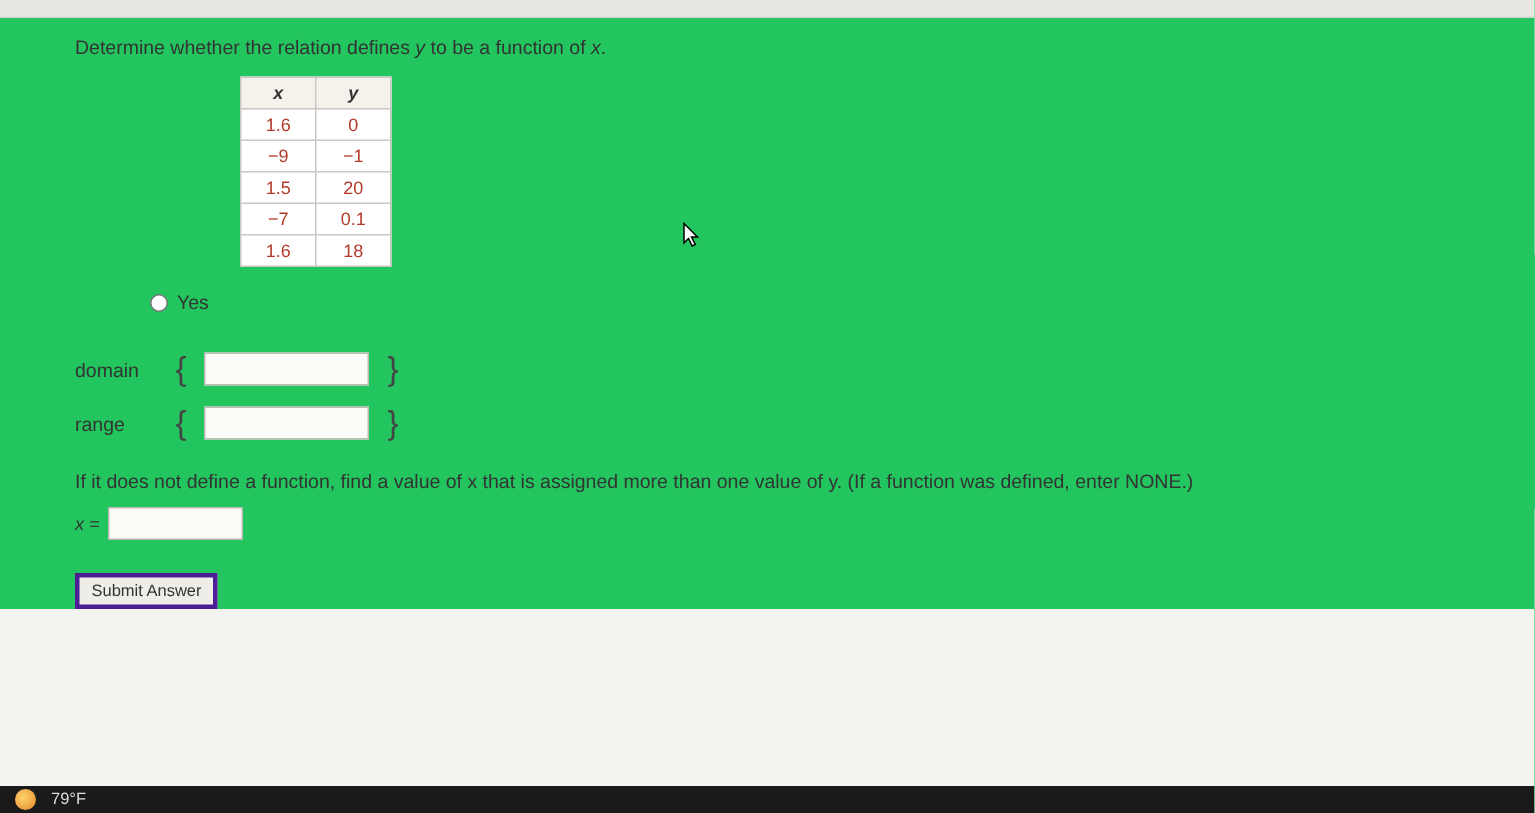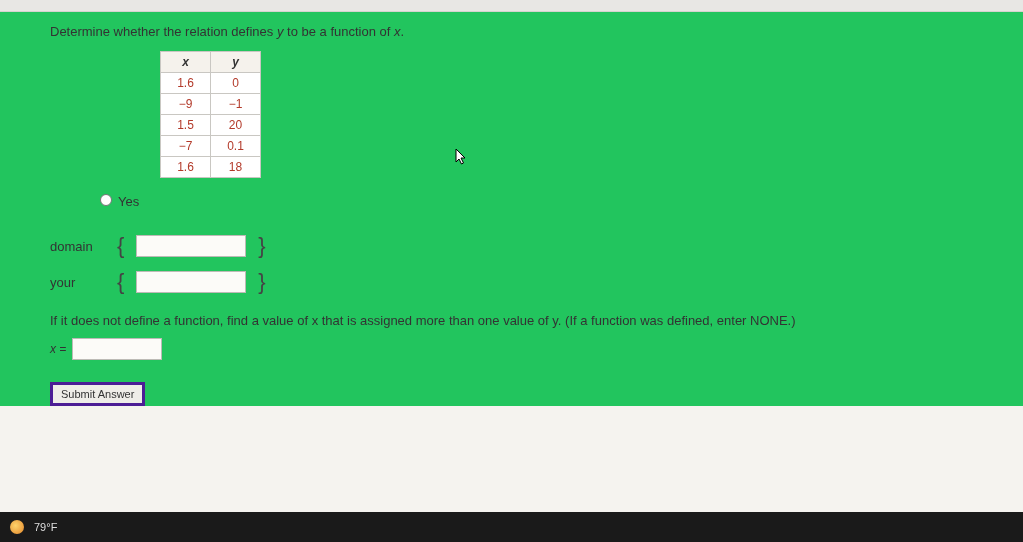--- a/index.html
+++ b/index.html
@@ -36,21 +36,21 @@
     text-align: center;
     font-size: 12px;
   }
   table.data th {
     background: #f5f2ec;
     font-style: italic;
     font-weight: bold;
   }
   table.data td { color: #b33a2a; }
   .radios { margin-left: 50px; margin-bottom: 24px; }
-  .radio-row { display: flex; gap: 6px; margin-bottom: 8px; }
+  .radio-row { display: flex; align-items: center; gap: 6px; margin-bottom: 8px; }
   .radio-circle {
     width: 12px; height: 12px; border: 1px solid #777; border-radius: 50%;
     display: inline-block; background: #fff;
   }
   .section-text { margin-bottom: 10px; }
   .domain-range { margin: 8px 0 18px 0; }
   .dr-row { display: flex; align-items: center; gap: 12px; margin-bottom: 10px; }
   .dr-label { width: 55px; }
   .brace { font-size: 22px; color: #444; }
   .text-input {
@@ -68,21 +68,21 @@
     border: 3px solid #4c1d95;
     background: #efede8;
     font-size: 11px;
     padding: 3px 8px;
     color: #333;
     cursor: pointer;
   }
   .taskbar {
     position: absolute;
     bottom: 0; left: 0; right: 0;
-    height: 30px;
+    height: 18px;
     background: #1a1a1a;
     display: flex;
     align-items: center;
     color: #ddd;
     font-size: 11px;
     padding: 0 10px;
     gap: 10px;
     text-align: center;
   }
   .weather-icon {
@@ -172,21 +172,21 @@
 
 
   <div class="domain-range">
     <div class="dr-row">
       <span class="dr-label">domain</span>
       <span class="brace">{</span>
       <input type="text" class="text-input" style="">
       <span class="brace">}</span>
     </div>
     <div class="dr-row">
-      <span class="dr-label">your</span>
+      <span class="dr-label">range</span>
       <span class="brace">{</span>
       <input type="text" class="text-input" style="">
       <span class="brace">}</span>
     </div>
   </div>
 
   <p class="section-text">
     <span>If it does not define a function, find a value of </span><span class="var">x</span><span> that is assigned more than one value of </span><span class="var">y</span><span>. (If a function was defined, enter NONE.)</span>
   </p>
 

